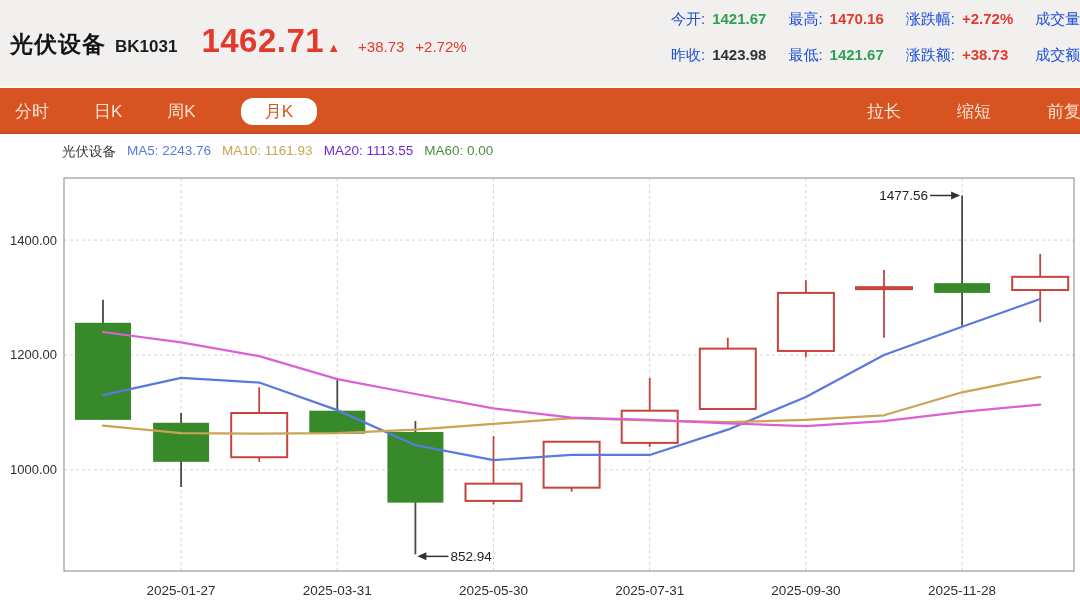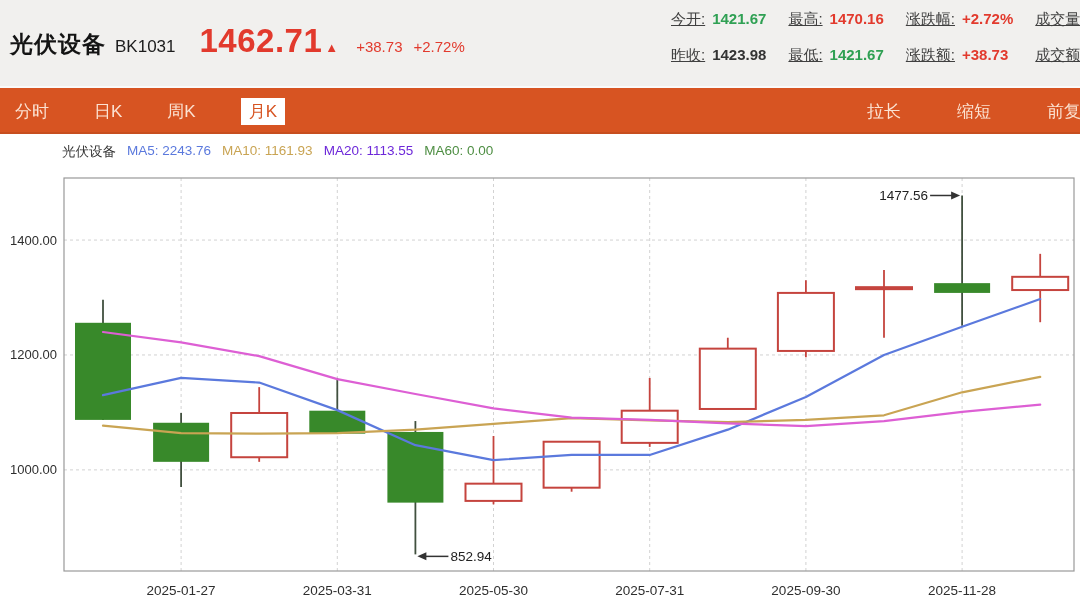--- a/index.html
+++ b/index.html
@@ -5,42 +5,42 @@
   html,body{margin:0;padding:0;}
   body{
     width:1080px;height:608px;overflow:hidden;background:#ffffff;
     font-family:"Liberation Sans","DejaVu Sans",sans-serif;
     -webkit-font-smoothing:antialiased;
   }
   
   .header{height:88px;background:#f1f0ee;position:relative;border-bottom:2px solid #fafafa;box-sizing:border-box;}
   .title-block{position:absolute;left:10px;top:22px;display:flex;align-items:baseline;white-space:nowrap;}
   .stock-name{font-size:23px;font-weight:bold;color:#141414;letter-spacing:1px;}
-  .stock-code{font-size:17px;font-weight:normal;color:#1c1c1c;margin-left:9px;}
+  .stock-code{font-size:17px;font-weight:bold;color:#1c1c1c;margin-left:9px;}
   .price{font-size:33px;font-weight:bold;margin-left:24px;letter-spacing:0.5px;}
   .arrow{font-size:13px;margin-left:3px;}
   .chg{font-size:15px;margin-left:18px;}
   .chg.pct{margin-left:11px;}
   .quote-grid{
     position:absolute;left:671px;top:10px;
     display:grid;grid-template-columns:repeat(4,auto);
     column-gap:22px;row-gap:17px;font-size:15px;white-space:nowrap;
   }
   .qcell{display:flex;align-items:baseline;}
-  .qlabel{color:#404040;margin-right:7px;text-decoration:underline;}
+  .qlabel{color:#1d4ed8;margin-right:7px;}
   .qvalue{font-weight:bold;}
   
   .nav{
     height:46px;background:#d75422;display:flex;align-items:center;
     font-size:17px;color:#fbe2d2;box-shadow:inset 0 -2px 0 rgba(0,0,0,0.07);
     overflow:visible;
   }
   .tabs{display:flex;align-items:center;column-gap:45px;padding-left:15px;}
   .tab{cursor:pointer;}
-  .tab.active{background:#ffffff;color:#d75422;border-radius:0;padding:2px 8px;}
+  .tab.active{background:#ffffff;color:#d75422;border-radius:12px;padding:2px 24px;}
   .actions{margin-left:auto;display:flex;column-gap:56px;margin-right:-18px;}
   .action-btn{cursor:pointer;}
   
   .chart-panel{height:474px;background:#ffffff;position:relative;}
   .legend{
     position:absolute;left:62px;top:9px;display:flex;column-gap:11px;
     font-size:13.5px;white-space:nowrap;
   }
   #kchart{position:absolute;left:0;top:38px;display:block;}
   #kchart text{font-family:"Liberation Sans","DejaVu Sans",sans-serif;}

